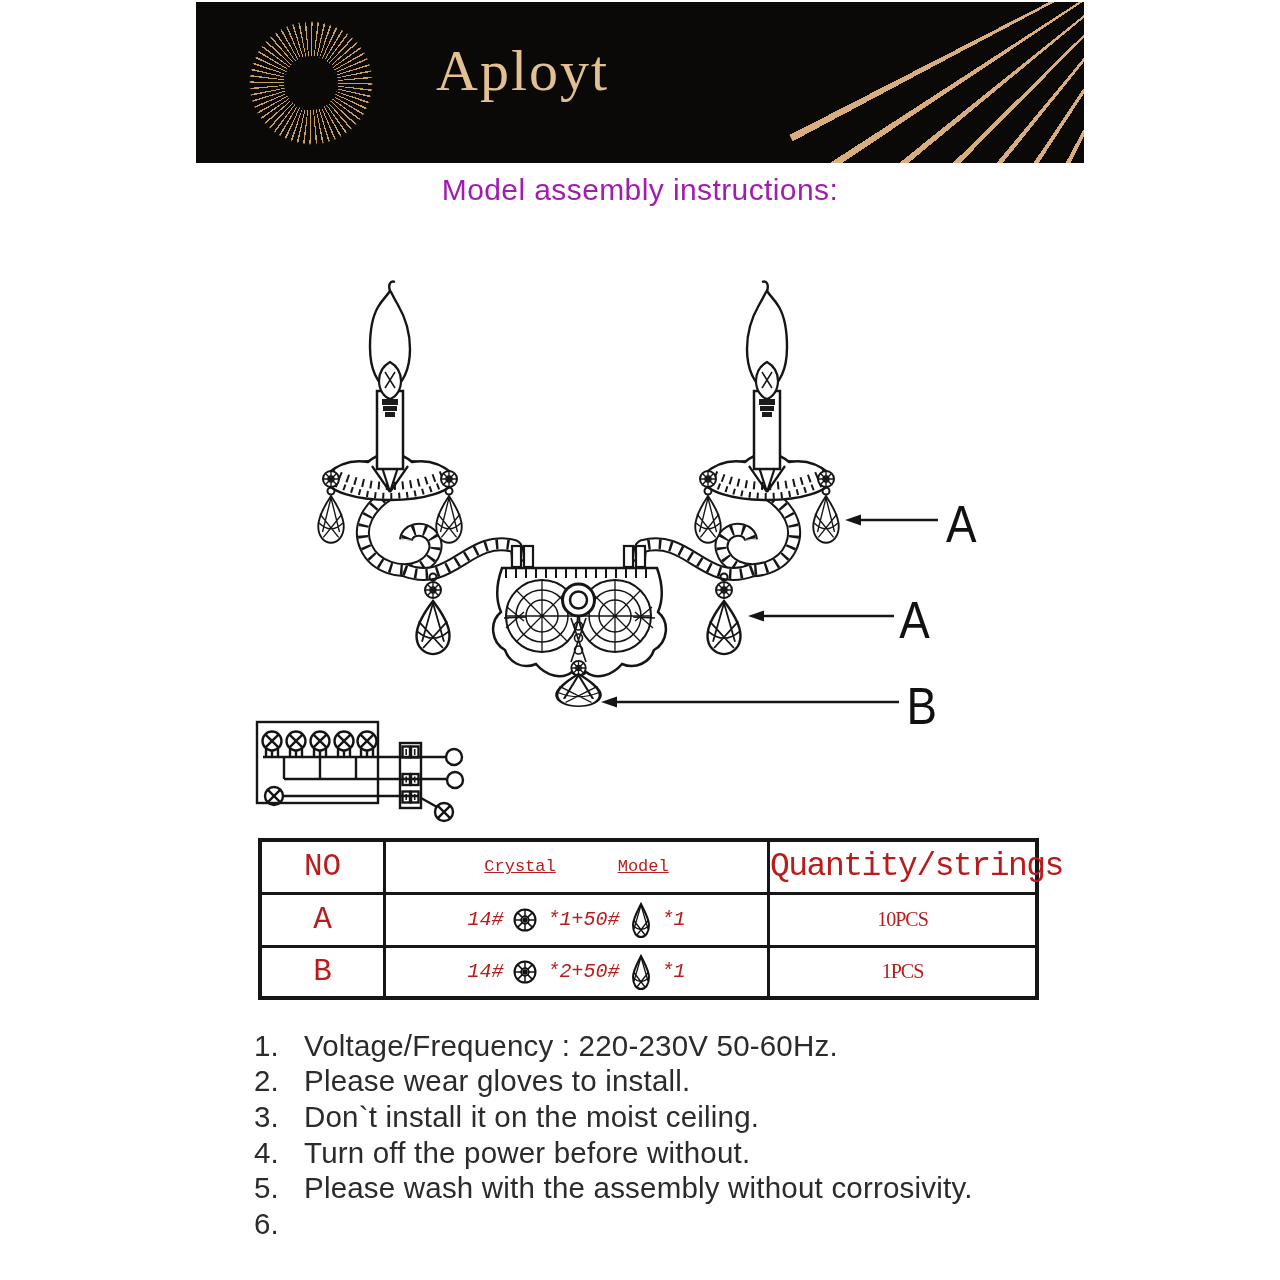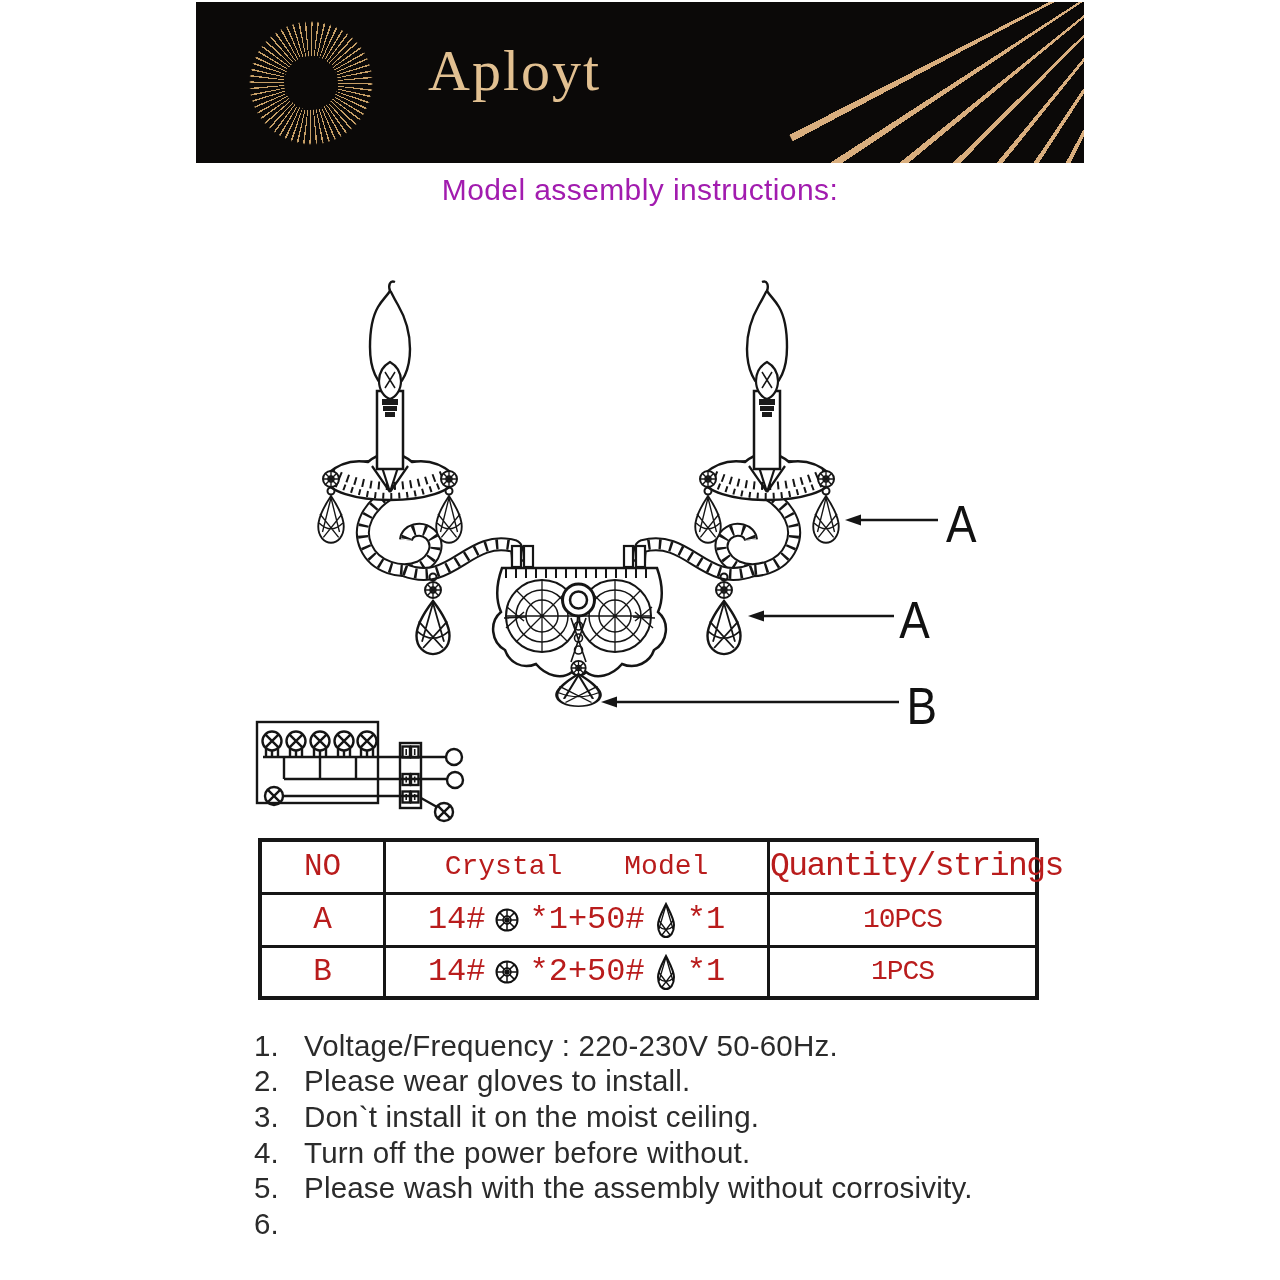--- a/index.html
+++ b/index.html
@@ -6,21 +6,21 @@
   .page{position:relative;width:1280px;height:1280px;background:#ffffff;overflow:hidden;
         font-family:"Liberation Sans",sans-serif;}
 
   
   .banner{position:absolute;left:196px;top:2px;width:888px;height:161px;background:#0b0908;overflow:hidden;}
   .sunburst{position:absolute;left:48px;top:14px;width:134px;height:134px;border-radius:50%;
     background:repeating-conic-gradient(from 0deg,#c79f66 0deg 1.5deg,rgba(0,0,0,0) 1.5deg 6deg);
     -webkit-mask:radial-gradient(circle,transparent 0 25px,#000 27px 60px,transparent 62px);
             mask:radial-gradient(circle,transparent 0 25px,#000 27px 60px,transparent 62px);}
   .sunburst-core{position:absolute;left:88px;top:54px;width:54px;height:54px;border-radius:50%;background:#0b0908;}
-  .brand{position:absolute;left:232px;top:40px;font-family:"Liberation Serif",serif;
+  .brand{position:absolute;left:240px;top:40px;font-family:"Liberation Serif",serif;
     font-size:58px;font-weight:400;color:#e2c091;letter-spacing:2px;line-height:1;}
   .fan{position:absolute;left:544px;top:-522px;width:900px;height:900px;border-radius:50%;
     background:
       conic-gradient(from 0deg,#0b0908 0deg 155deg,rgba(0,0,0,0) 155deg 245deg,#0b0908 245deg 360deg),
       repeating-conic-gradient(from 155deg,#d9ae7e 0deg 0.9deg,rgba(0,0,0,0) 0.9deg 5.8deg);}
 
   
   .title-block{position:absolute;left:196px;top:172px;width:888px;text-align:center;color:#a21caf;}
   .title-line{font-size:30px;font-weight:500;line-height:36px;letter-spacing:0.4px;}
 
@@ -31,24 +31,24 @@
   
   .parts-table{position:absolute;left:258px;top:838px;width:767px;border-collapse:collapse;
     font-family:"Liberation Mono",monospace;color:#b91c1c;table-layout:fixed;}
   .parts-table td{border:3px solid #161616;text-align:center;vertical-align:middle;padding:0;}
   .parts-table{border:4px solid #161616;}
   .c-no{width:121px;}
   .c-crystal{width:381px;}
   .c-qty{width:265px;}
   .row-h{height:53px;} .row-a{height:53px;} .row-b{height:52px;}
   .no-cell{font-size:31px;}
-  .crystal-head{display:inline-flex;gap:62px;font-size:28px;}
+  .crystal-head{display:inline-flex;gap:62px;font-size:17px;text-decoration:underline;}
   .qty-head{font-size:33px;letter-spacing:-1.5px;}
-  .qty-cell{font-size:28px;letter-spacing:-1px;}
-  .crystal-cell{display:inline-flex;align-items:center;gap:9px;font-size:32px;}
+  .qty-cell{font-size:20px;letter-spacing:-1px;font-family:Liberation Serif, serif;}
+  .crystal-cell{display:inline-flex;align-items:center;gap:9px;font-size:20px;font-style:italic;}
   .mini-icon{display:inline-block;vertical-align:middle;}
 
   
   .instructions{position:absolute;left:254px;top:1028px;width:800px;color:#2b2b2b;}
   .inst-row{display:flex;height:35.6px;align-items:center;font-size:29.5px;font-weight:500;letter-spacing:0.2px;}
   .inst-num{width:50px;flex:none;}
   .inst-text{white-space:nowrap;}
 </style>
 </head>
 <body>

